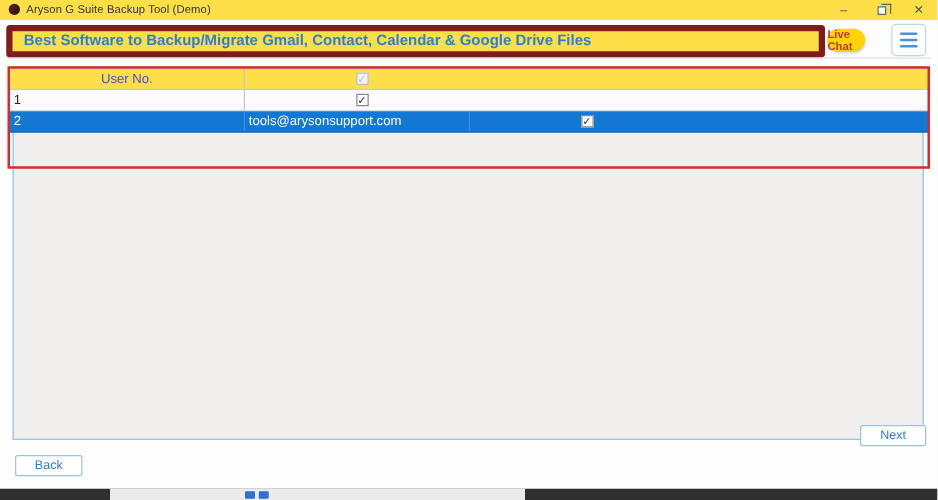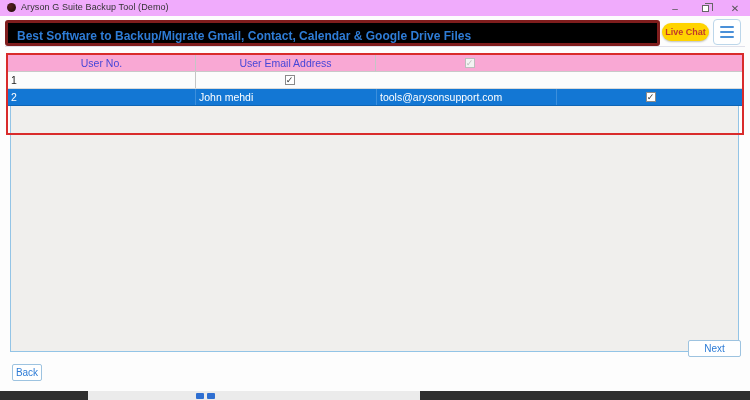--- a/index.html
+++ b/index.html
@@ -1,73 +1,73 @@
 <!DOCTYPE html>
 <html><head>
 <meta charset="utf-8">
 <style>
   * { margin:0; padding:0; box-sizing:border-box; }
   html,body { width:750px; height:400px; overflow:hidden; }
   body { font-family:"Liberation Sans", sans-serif; background:#fdfdfd; position:relative; }
 
   
-  .titlebar { position:absolute; left:0; top:0; width:750px; height:16px; background:#f0abfc; }
+  .titlebar { position:absolute; left:0; top:0; width:750px; height:16px; background:#fde047; }
   .app-icon { position:absolute; left:7px; top:3px; width:9px; height:9px; border-radius:50%;
               background:radial-gradient(circle at 35% 35%, #5a1f1f, #1c0d0d); }
   .win-title { position:absolute; left:21px; top:2px; font-size:9px; color:#333; letter-spacing:.1px; }
   .win-controls { position:absolute; right:0; top:0; height:16px; display:flex; }
   .win-btn { width:30px; height:16px; display:flex; align-items:center; justify-content:center;
              font-size:10px; color:#555; cursor:default; }
   .restore-glyph { width:7px; height:7px; border:1px solid #666; position:relative; background:#fff; }
   .restore-glyph:before { content:""; position:absolute; left:2px; top:-3px; width:7px; height:7px;
              border:1px solid #666; border-bottom:none; border-left:none; }
 
   
-  .banner { position:absolute; left:5px; top:20px; width:655px; height:26px; background:#000000;
-            border:3px solid #7f1d1d; border-radius:3px; display:flex; align-items:flex-end; }
+  .banner { position:absolute; left:5px; top:20px; width:655px; height:26px; background:#fde047;
+            border:5px solid #7f1d1d; border-radius:3px; display:flex; align-items:flex-start; }
   .banner-text { padding-left:9px; font-size:12px; font-weight:bold; color:#2e7cd6; }
   .header-divider { position:absolute; left:5px; top:46px; width:740px; height:1px; background:#e0e0ea; }
 
-  .livechat-btn { position:absolute; left:662px; top:23px; width:47px; height:18px; background:#ffd400;
+  .livechat-btn { position:absolute; left:662px; top:23px; width:30px; height:18px; background:#ffd400;
             border-radius:9px; display:flex; align-items:center; justify-content:center;
-            box-shadow:0 1px 2px rgba(0,0,0,.25); cursor:pointer;text-align:center; }
+            box-shadow:0 1px 2px rgba(0,0,0,.25); cursor:pointer; }
   .livechat-btn span { font-size:9px; font-weight:bold; color:#c0392b; }
   .menu-btn { position:absolute; left:713px; top:19px; width:28px; height:26px; background:#fff;
             border:1px solid #bcd6ea; border-radius:4px; display:flex; flex-direction:column;
             align-items:center; justify-content:center; gap:3px; cursor:pointer; }
   .menu-btn i { display:block; width:14px; height:2px; background:#4a90d8; border-radius:1px; }
 
   
   .panel { position:absolute; left:10px; top:53px; width:729px; height:299px;
            background:#f0efed; border:1px solid #93c4e6; }
 
   
   .red-box { position:absolute; left:6px; top:53px; width:738px; height:82px;
              border:2px solid #d92b2b; background:transparent; z-index:5; }
   .grid { position:absolute; left:8px; top:55px; width:736px; z-index:4; font-size:10.5px; }
   .grid-row { display:flex; width:100%; height:17px; align-items:center; background:#fcfcfc;
               border-bottom:1px solid #dadada; }
-  .grid-row.header { background:#f9a8d4; border-bottom:1px solid #c9c9c9;align-items:flex-end; }
+  .grid-row.header { background:#fde047; border-bottom:1px solid #c9c9c9;align-items:flex-end; }
   .grid-row.selected { background:#1377d4; border-bottom:1px solid #0f65b5; }
   .grid-row.selected .cell { color:#ffffff; border-right-color:#3c8fdc; }
   .cell { height:100%; display:flex; align-items:center; padding:0 3px;
           border-right:1px solid #c5c5c5; overflow:hidden; white-space:nowrap; color:#222; }
   .cell.hdr { justify-content:center; color:#4646d8; }
   .c1 { width:188px; } .c2 { width:181px; } .c3 { width:180px; }
   .c4 { width:187px; border-right:none; justify-content:center; }
 
   .cbx { width:10px; height:10px; border:1px solid #8a8a8a; background:#fff; display:flex;
          align-items:center; justify-content:center; font-size:9px; line-height:1; color:#333; }
   .cbx.disabled { border-color:#bdbdbd; color:#bdbdbd; background:#f3f3f3; }
 
   
   .nav-btn { position:absolute; height:17px; background:#fff; border:1px solid #9dc3e0;
              border-radius:2px; font-size:10px; color:#2e7cd6; font-family:"Liberation Sans",sans-serif;
              display:flex; align-items:center; justify-content:center; cursor:pointer; }
-  .back-btn { left:12px; top:364px; width:30px; }
+  .back-btn { left:12px; top:364px; width:54px; }
   .next-btn { left:688px; top:340px; width:53px; }
 
   
   .taskbar { position:absolute; left:0; top:391px; width:750px; height:9px; background:#2f2f2f; }
   .taskbar-light { position:absolute; left:88px; top:0; width:332px; height:9px; background:#ebebeb; }
   .taskbar-ico { position:absolute; top:2px; width:8px; height:6px; background:#2f6fd1; border-radius:1px; }
   .ti1 { left:196px; } .ti2 { left:207px; }
 </style>
 </head>
 <body>
@@ -99,36 +99,34 @@
     <i></i>
     <i></i>
 </div>
 <div class="header-divider"></div>
 
 <div class="panel"></div>
 
 <div class="grid">
   <div class="grid-row header">
     <div class="cell hdr c1">User No.</div>
-    <div class="cell hdr c3">User Email Address</div>
     <div class="cell c4">
       <span class="cbx disabled">✓</span>
     </div>
   </div>
 
   <div class="grid-row">
     <div class="cell c1">1</div>
     <div class="cell c4">
       <span class="cbx">✓</span>
     </div>
   </div>
 
   <div class="grid-row selected">
     <div class="cell c1">2</div>
-    <div class="cell c2">John mehdi</div>
     <div class="cell c3">tools@arysonsupport.com</div>
     <div class="cell c4">
       <span class="cbx">✓</span>
     </div>
   </div>
 </div>
 
 <div class="red-box"></div>
 
 <div class="nav-btn back-btn">Back</div>

